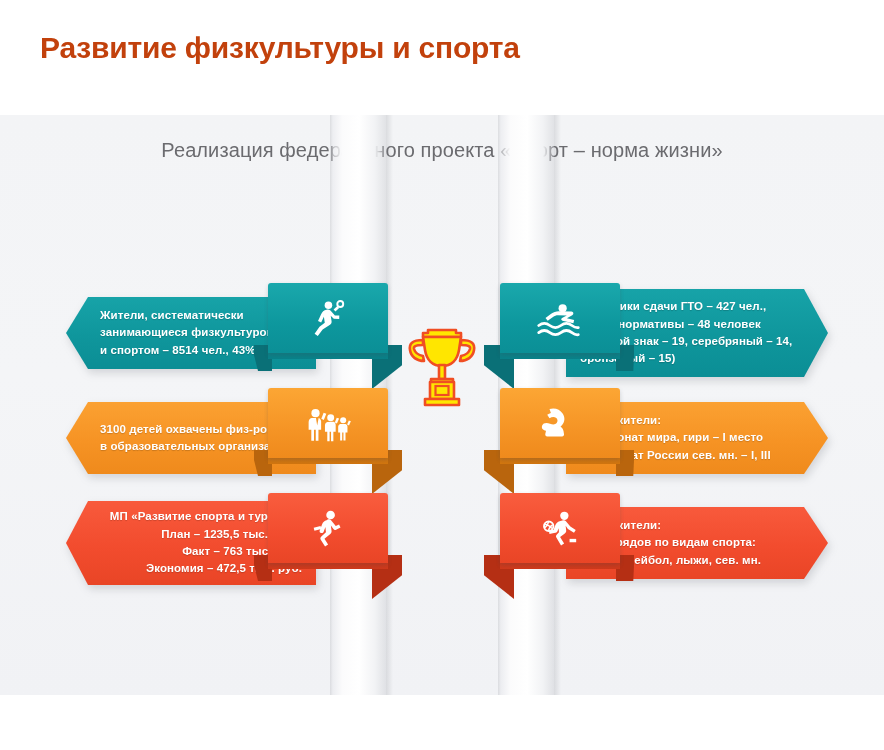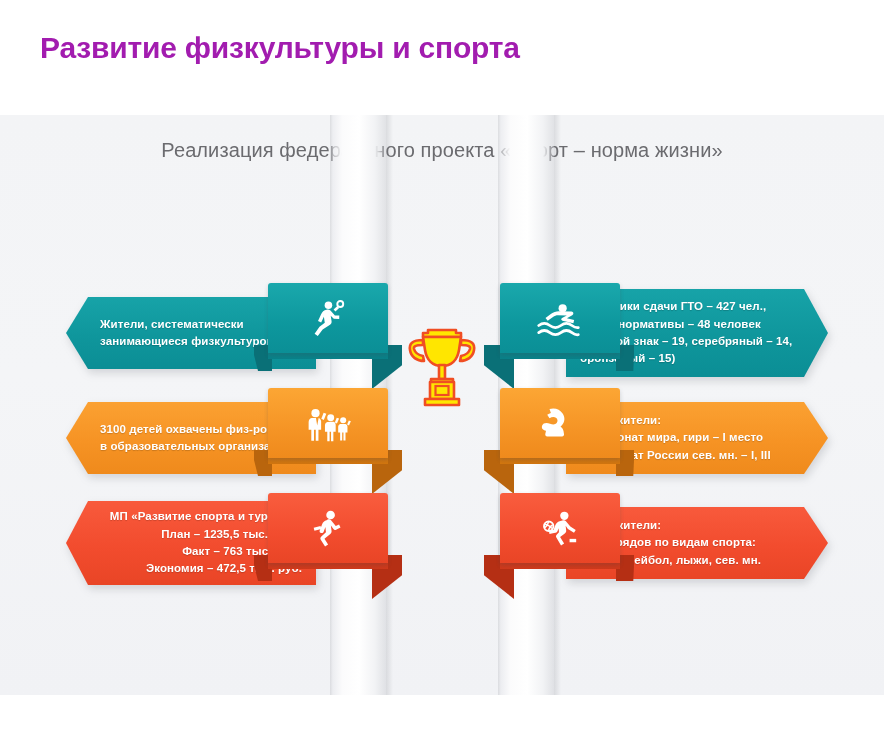--- a/index.html
+++ b/index.html
@@ -18,21 +18,21 @@
     background:#ffffff;
   }
 
   
   .header {
     position:absolute; left:0; top:0; width:884px; height:115px;
     background:#ffffff;
   }
   .slide-title {
     position:absolute; left:40px; top:31px;
-    font-size:30px; font-weight:bold; color:#a21caf;
+    font-size:30px; font-weight:bold; color:#c2410c;
     letter-spacing:-0.2px; white-space:nowrap;
   }
 
   
   .content {
     position:absolute; left:0; top:115px; width:884px; height:580px;
     background:linear-gradient(180deg,#f3f4f6 0%,#f4f5f7 45%,#f1f2f5 100%);
     overflow:hidden;
   }
   .subtitle {
@@ -199,20 +199,21 @@
       </svg>
     </div>
 
     <div class="ribbon-row row-1">
 
       <div class="plate left teal align-left">
         <div class="body"></div>
         <div class="txt">
           <span class="line">Жители, систематически</span>
           <span class="line">занимающиеся физкультурой</span>
+          <span class="line">и спортом – 8514 чел., 43%</span>
         </div>
       </div>
 
       <div class="card left teal">
         <div class="tail-r"></div>
         <div class="tab-l"></div>
         <div class="fold"></div>
         <div class="face"></div>
         <div class="glyph">
           <svg viewBox="0 0 48 48" width="42" height="42" fill="#ffffff" aria-hidden="true">

